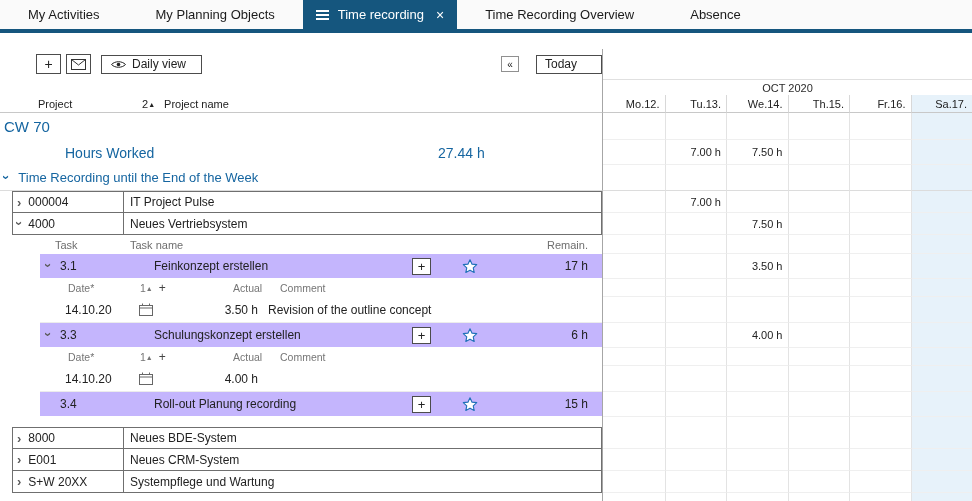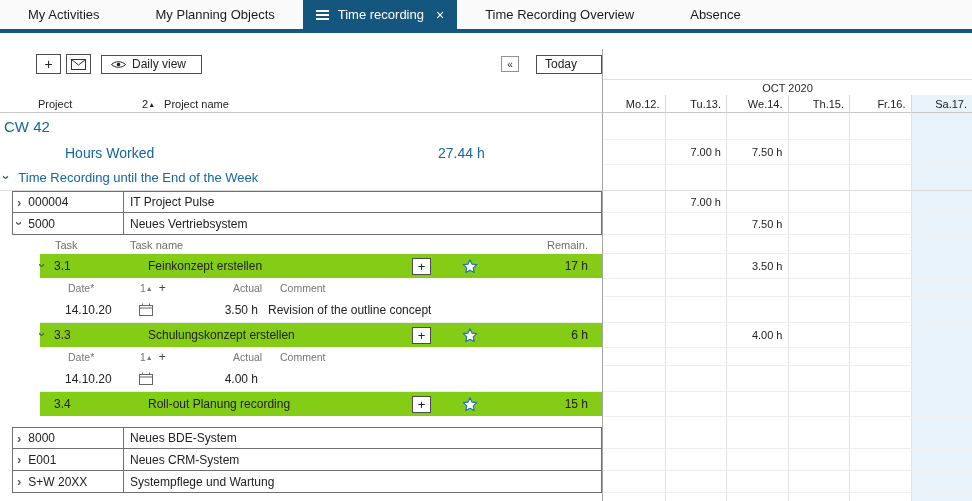--- a/index.html
+++ b/index.html
@@ -73,21 +73,21 @@
   .pname { flex: 1; padding-left: 6px; border-left: none; cursor: pointer; }
   .r-proj + .r-proj .pbox { border-top: none; }
 
   
   .r-taskhdr { height: 19px; }
   .taskhdr { margin-left: 40px; width: 562px; height: 100%; display: flex; align-items: center; padding-left: 15px; font-size: 11px; color: #6e6e6e; }
   .th-task { width: 75px; }
   .th-name { flex: 1; }
   .th-remain { width: 121px; text-align: right; padding-right: 14px; }
   .r-task { height: 25px; }
-  .taskbar { margin-left: 40px; width: 562px; height: 24px; background: #84cc16; display: flex; align-items: center; }
+  .taskbar { margin-left: 40px; width: 562px; height: 24px; background: #c4b5fd; display: flex; align-items: center; padding-left: 6px; }
   .task-chev { width: 14px; flex: none; }
   .task-id { width: 94px; flex: none; }
   .task-name { flex: 1; cursor: pointer; }
   .plusbtn { width: 19px; height: 17px; border: 1px solid #4c4c4c; display: flex; align-items: center; justify-content: center; font-size: 13px; flex: none; }
   .star-wrap { margin-left: 30px; width: 20px; flex: none; display: flex; align-items: center; cursor: pointer; }
   .task-remain { width: 121px; text-align: right; padding-right: 14px; flex: none; }
   .r-entryhdr { height: 18px; }
   .entryhdr { margin-left: 40px; width: 562px; height: 100%; display: flex; align-items: center; padding-left: 28px; font-size: 10.5px; color: #757575; }
   .eh-date { width: 72px; }
   .eh-sort { width: 93px; cursor: pointer; }
@@ -162,21 +162,21 @@
       </div>
       <div class="dh">Mo.12.</div>
       <div class="dh">Tu.13.</div>
       <div class="dh">We.14.</div>
       <div class="dh">Th.15.</div>
       <div class="dh">Fr.16.</div>
       <div class="dh sat">Sa.17.</div>
     </div>
 
     <div class="row r-cw">
-      <div class="left cw">CW 42</div>
+      <div class="left cw">CW 70</div>
       <div class="dc"></div>
         <div class="dc"></div>
         <div class="dc"></div>
         <div class="dc"></div>
         <div class="dc"></div>
         <div class="dc sat"></div>
     </div>
 
     <div class="row r-hours">
       <div class="left">
@@ -217,21 +217,21 @@
       <div class="dc"></div>
         <div class="dc"></div>
         <div class="dc"></div>
         <div class="dc sat"></div>
     </div>
 
     <div class="row r-proj">
       <div class="left pleft">
         <div class="pbox pid">
           <span class="chev down">›</span>
-          <span>5000</span>
+          <span>4000</span>
         </div>
         <div class="pbox pname">Neues Vertriebsystem</div>
       </div>
       <div class="dc"></div>
         <div class="dc"></div>
       <div class="dc">7.50 h</div>
       <div class="dc"></div>
         <div class="dc"></div>
         <div class="dc sat"></div>
     </div>

